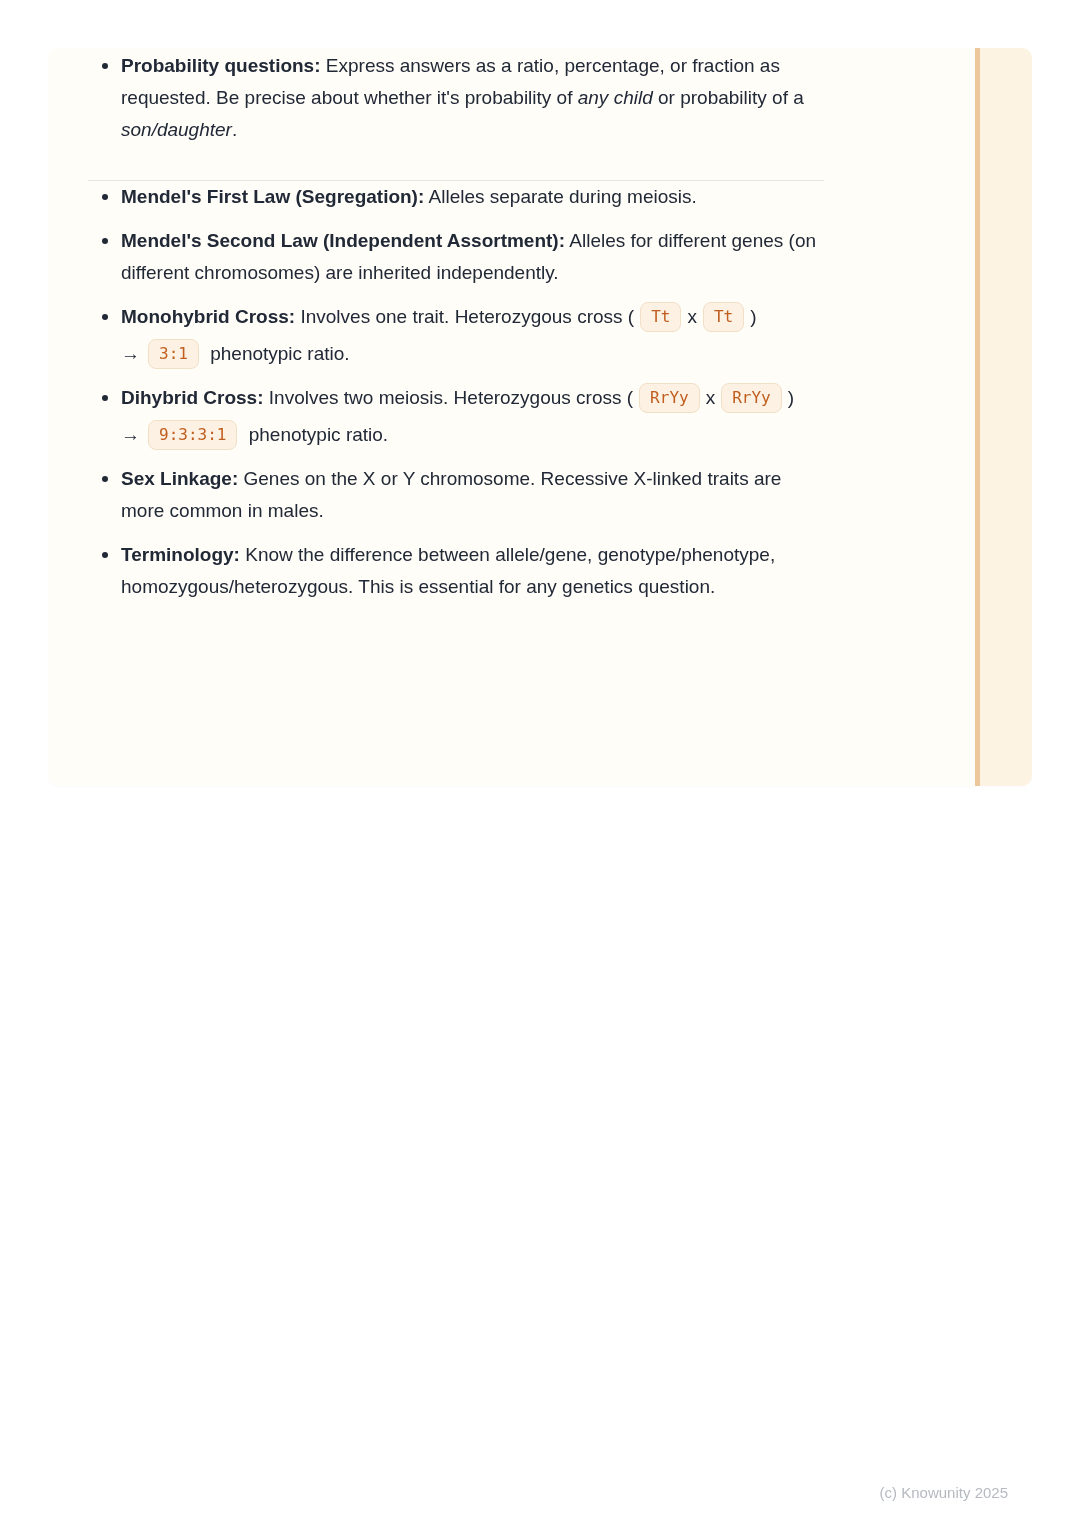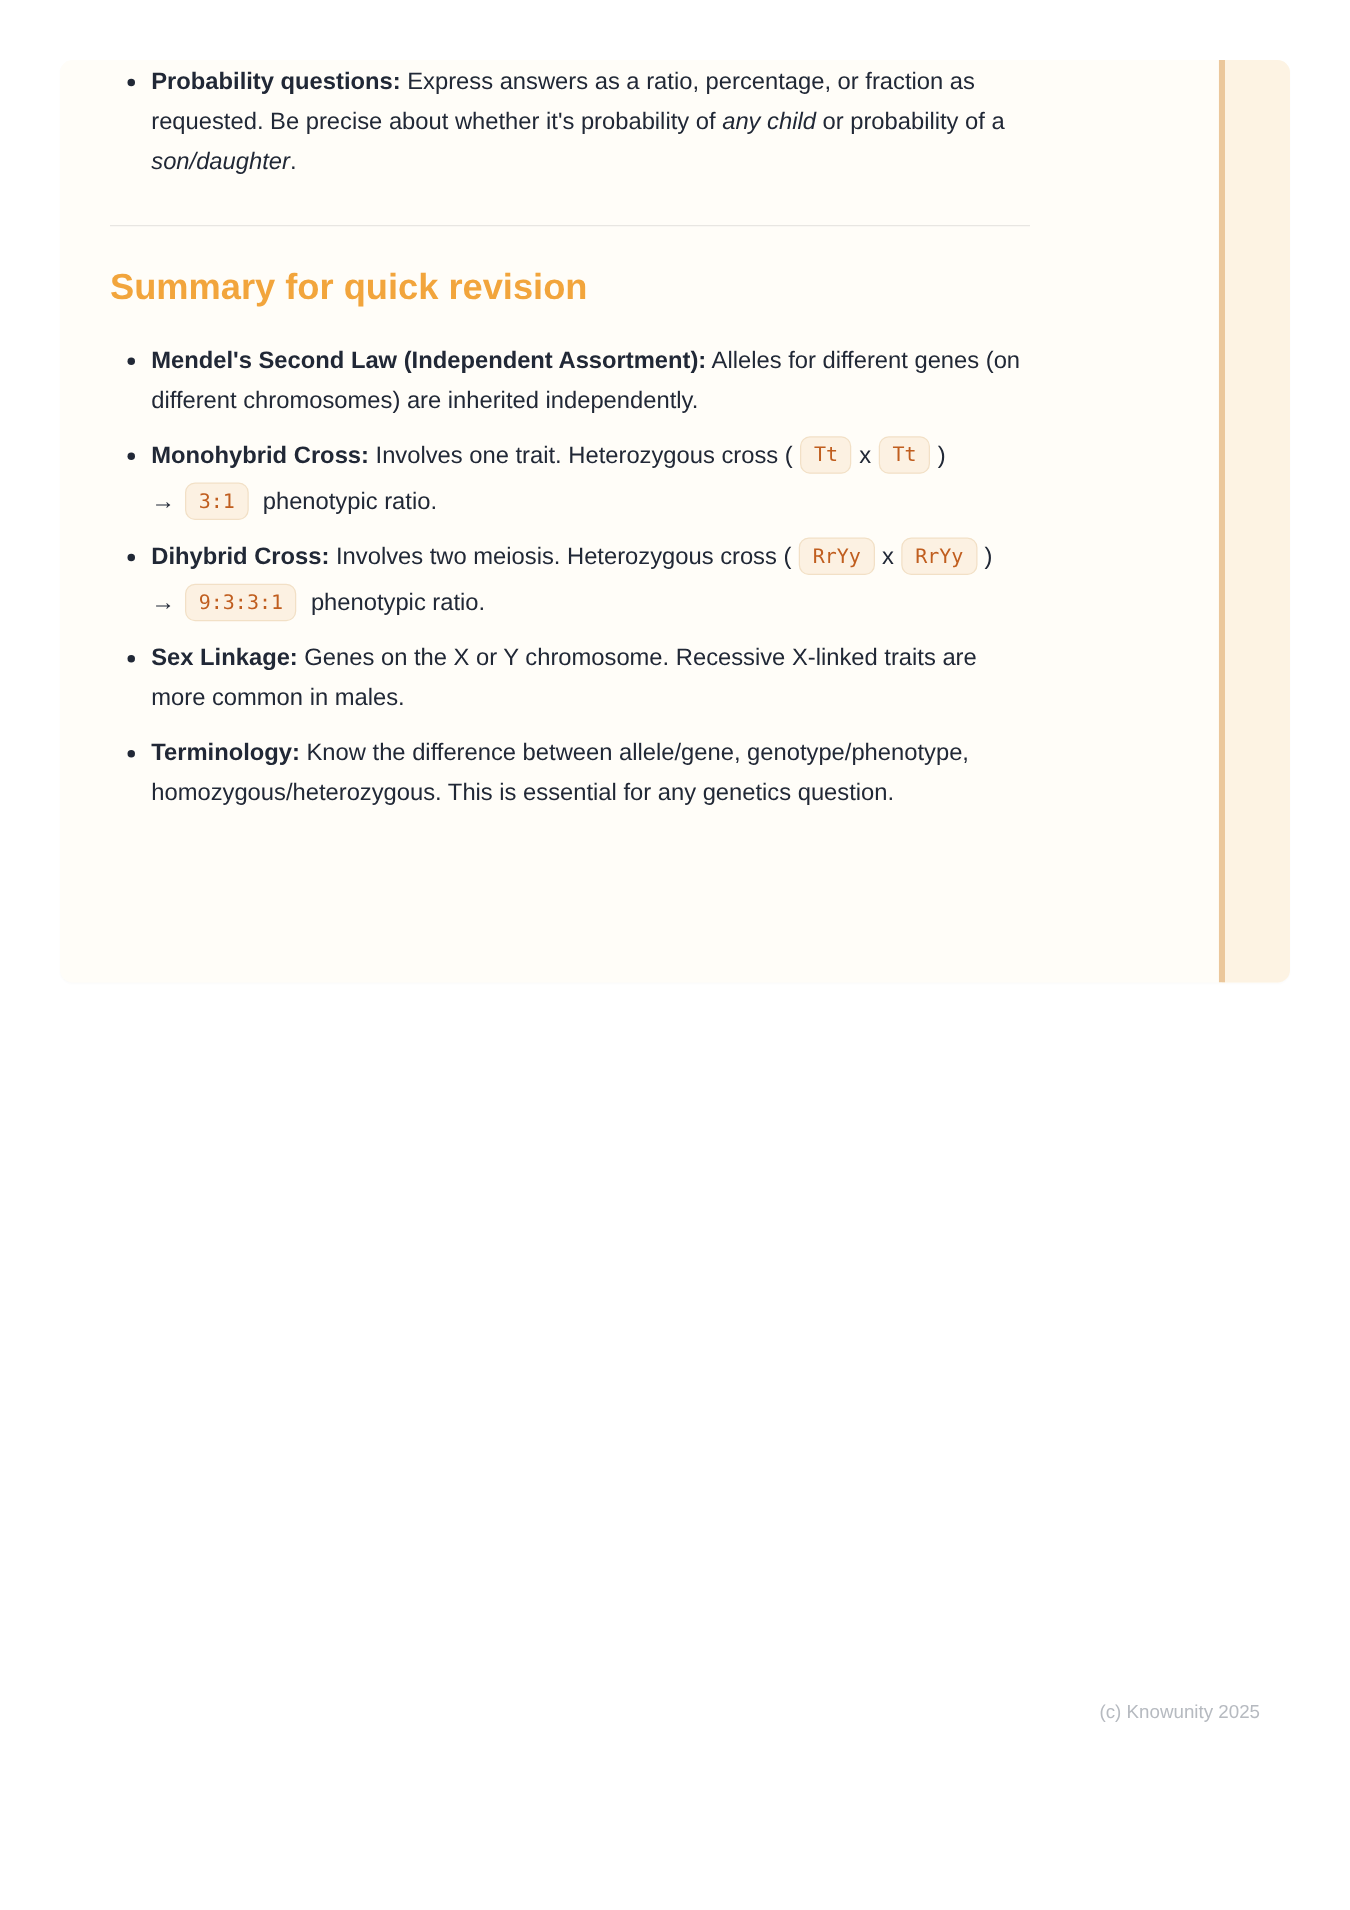--- a/index.html
+++ b/index.html
@@ -73,44 +73,46 @@
     border: 1px solid var(--chip_border, #f2e0c6);
     border-radius: 8px;
     padding: 3px 10px;
     margin: 0 6px;
     vertical-align: 1px;
   }
   .ratio-line { margin-top: 5px; }
   .arrow { margin-right: 2px; }
   .footer {
     position: absolute;
-    top: 1361px; right: 72px;
+    top: 1484px; right: 72px;
     font-size: 15px;
     line-height: 18px;
     color: var(--footer_text, #b6bac0);
   }
 </style>
 </head>
 <body>
 
 <div class="card">
   <div class="content">
 
     <ul class="list">
       <li>
         <span class="b">Probability questions:</span><span> Express answers as a ratio, percentage, or fraction as requested. Be precise about whether it's probability of </span><em>any child</em><span> or probability of a </span><em>son/daughter</em><span>.</span>
       </li>
     </ul>
 
     <hr class="divider">
 
-    <h2 class="section-heading">Summary for quick revision</h2>
 
     <ul class="list">
 
+      <li>
+        <span class="b">Mendel's First Law (Segregation):</span><span> Alleles separate during meiosis.</span>
+      </li>
 
       <li>
         <span class="b">Mendel's Second Law (Independent Assortment):</span><span> Alleles for different genes (on different chromosomes) are inherited independently.</span>
       </li>
 
       <li>
         <span class="b">Monohybrid Cross:</span><span> Involves one trait. Heterozygous cross (</span><span class="chip">Tt</span><span>x</span><span class="chip">Tt</span><span>)</span>
         <div class="ratio-line">
           <span class="arrow">→</span><span class="chip">3:1</span><span> phenotypic ratio.</span>
         </div>

